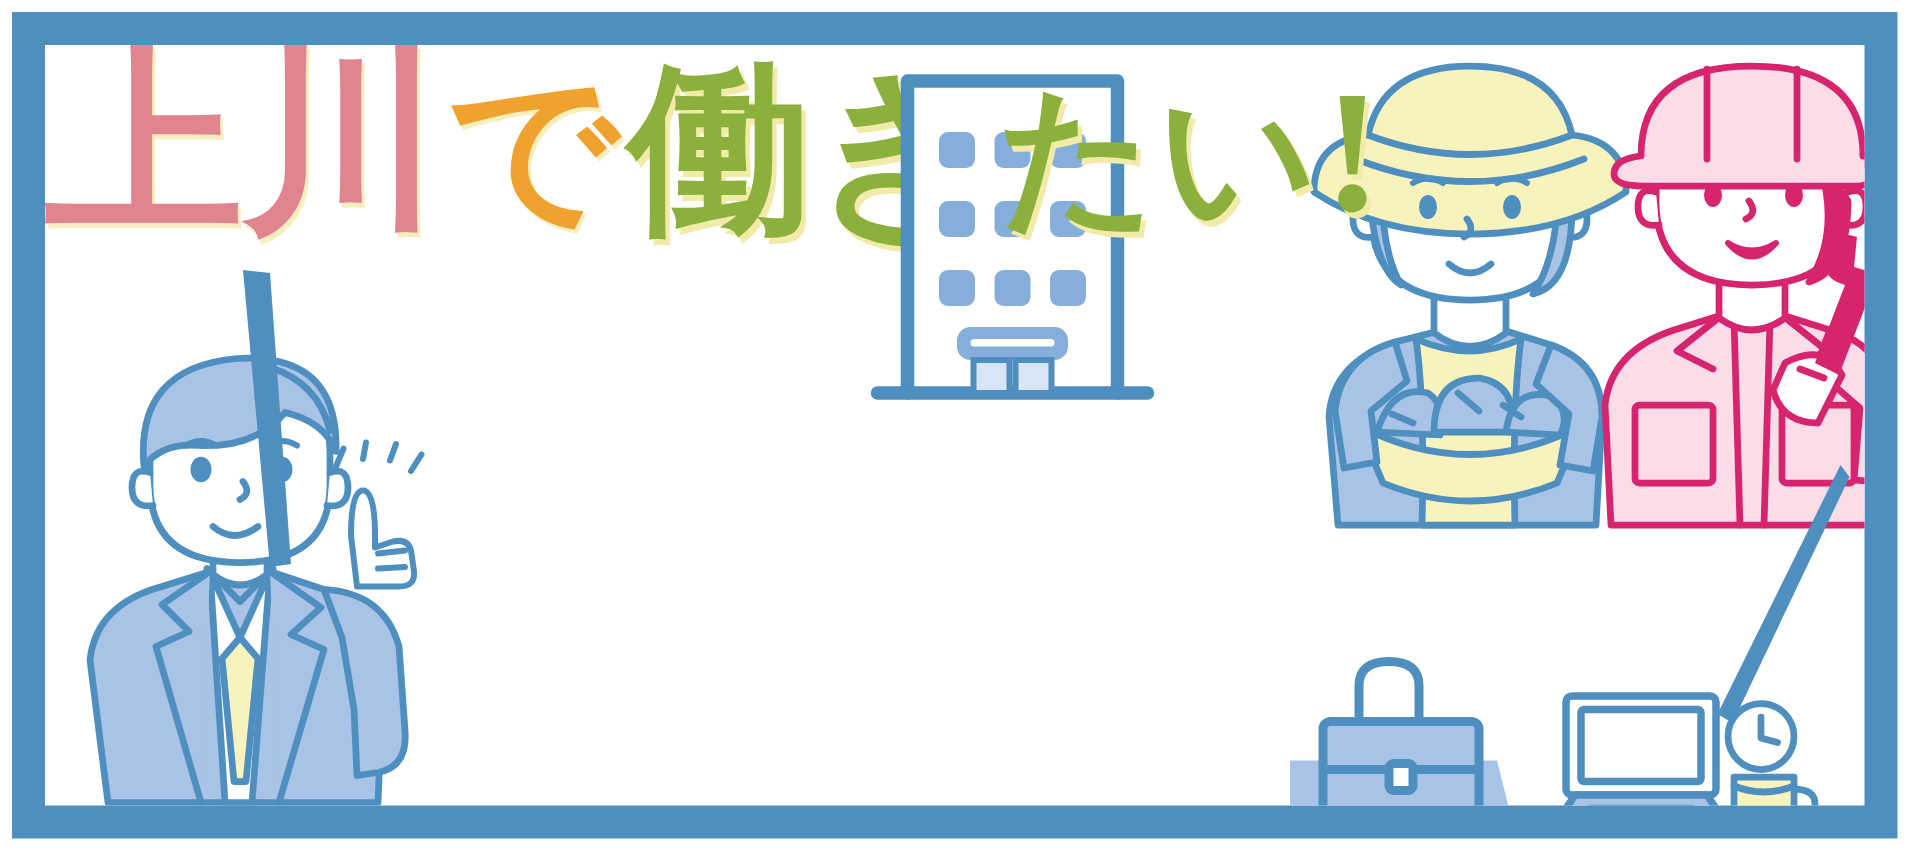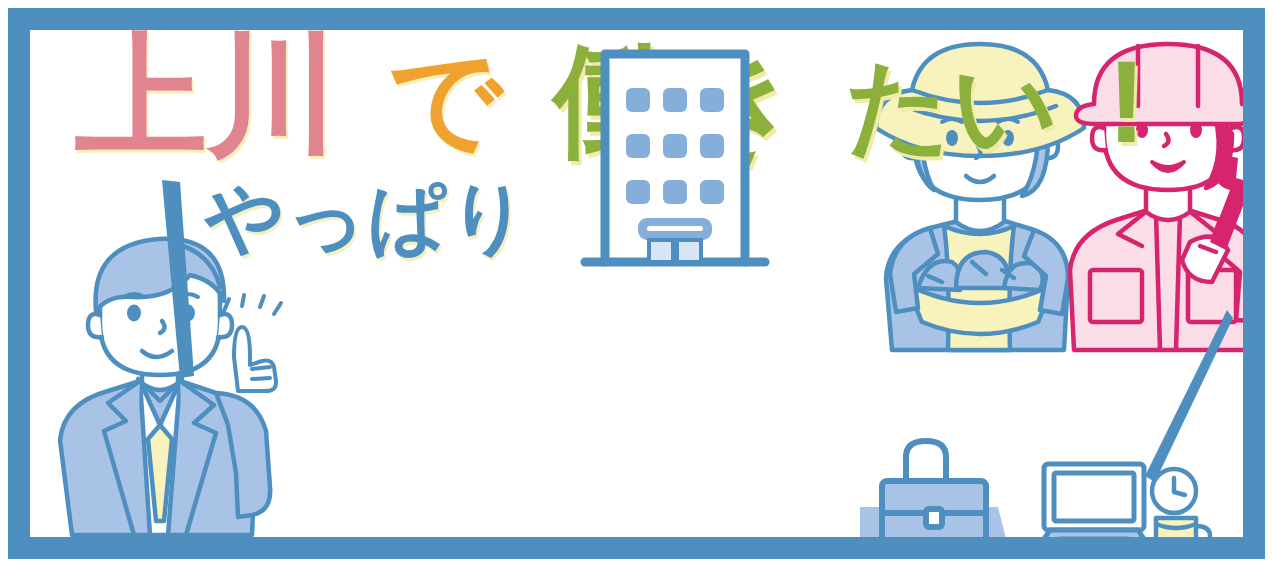--- a/index.html
+++ b/index.html
@@ -48,24 +48,23 @@
     text-shadow:2px 3px 0 #f4efc0;
   }
 
   #line-main{
     left:200px; top:255px;
     font-size:0;           
   }
   #line-main > span{
     display:inline-block;
     vertical-align:bottom;
-    font-family:Liberation Sans, sans-serif;
+    font-family:Liberation Serif, serif;
     font-weight:700;
     line-height:1;
-    padding-left:45px;
   }
   .seg-kamikawa{ font-size:132px; color:var(--rose);  text-shadow:2px 3px 0 #f7efbd; }
   .seg-de      { font-size:112px; color:var(--orange);text-shadow:2px 3px 0 #f7efbd;
                  position:relative; top:-6px; margin:0 4px; }
   .seg-hataraki{ font-size:122px; color:var(--green); text-shadow:3px 4px 0 #f2eaa8;
                  margin-left:2px; }
   .seg-tai     { font-size:104px; color:var(--green); text-shadow:3px 4px 0 #f2eaa8;
                  position:relative; top:-4px; }
   .seg-bang    { font-size:116px; color:var(--green); text-shadow:3px 4px 0 #f2eaa8;
                  position:relative; top:-2px; margin-left:4px;}
@@ -345,21 +344,20 @@
         </g>
       </svg>
     </div>
 
     <div class="art" id="slash-right">
       <svg width="90" height="175" viewBox="0 0 90 175">
         <path d="M82 0 L88 8 L10 172 L0 166 Z" fill="#4e8fc0"></path>
       </svg>
     </div>
 
-    <div class="jp" id="line-yappari">やっぱり</div>
 
     <div id="line-main">
       <span class="seg-kamikawa">上川</span>
       <span class="seg-de">で</span>
       <span class="seg-hataraki">働き</span>
       <span class="seg-tai">たい</span>
       <span class="seg-bang">!</span>
     </div>
 
   </div>

